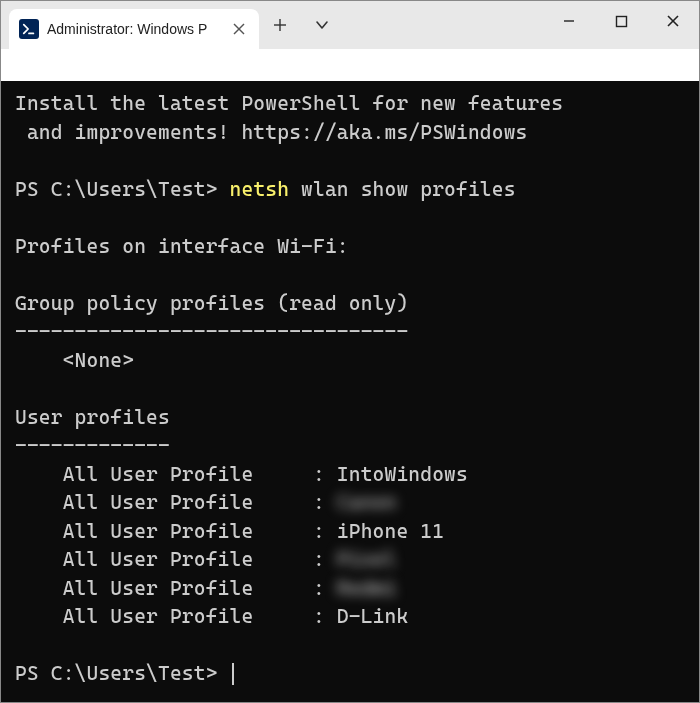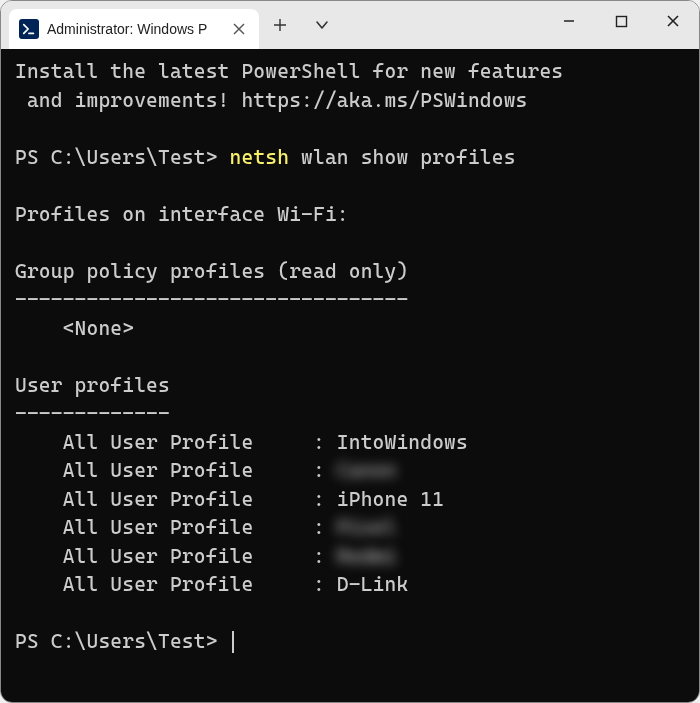--- a/index.html
+++ b/index.html
@@ -8,21 +8,21 @@
       height: 703px;
       background: #f0f0f0;
       font-family: 'Segoe UI', Tahoma, sans-serif;
       overflow: hidden;
     }
     .window {
       width: 700px;
       height: 703px;
       background: #fff;
       border: 1px solid #888;
-      border-radius: 12px;
+      border-radius: 0;
       overflow: hidden;
       display: flex;
       flex-direction: column;
     }
     .titlebar {
       height: 48px;
       background: #e8e8e8;
       display: flex;
       align-items: flex-start;
       justify-content: space-between;
@@ -110,20 +110,21 @@
       flex: 1;
       background: #0c0c0c;
       color: #cccccc;
       font-family: 'Cascadia Mono', 'Consolas', monospace;
       font-size: 20px;
       line-height: 28.5px;
       padding: 8px 4px 8px 14px;
       white-space: pre;
       overflow: hidden;
       letter-spacing: 0.2px;
+      margin-top: 32px;
     }
     .cmd-highlight { color: #f9f06b; }
     .label-col { display: inline; }
     .blurred {
       filter: blur(6px);
       color: #bbb;
     }
     .cursor {
       display: inline-block;
       width: 2px;

